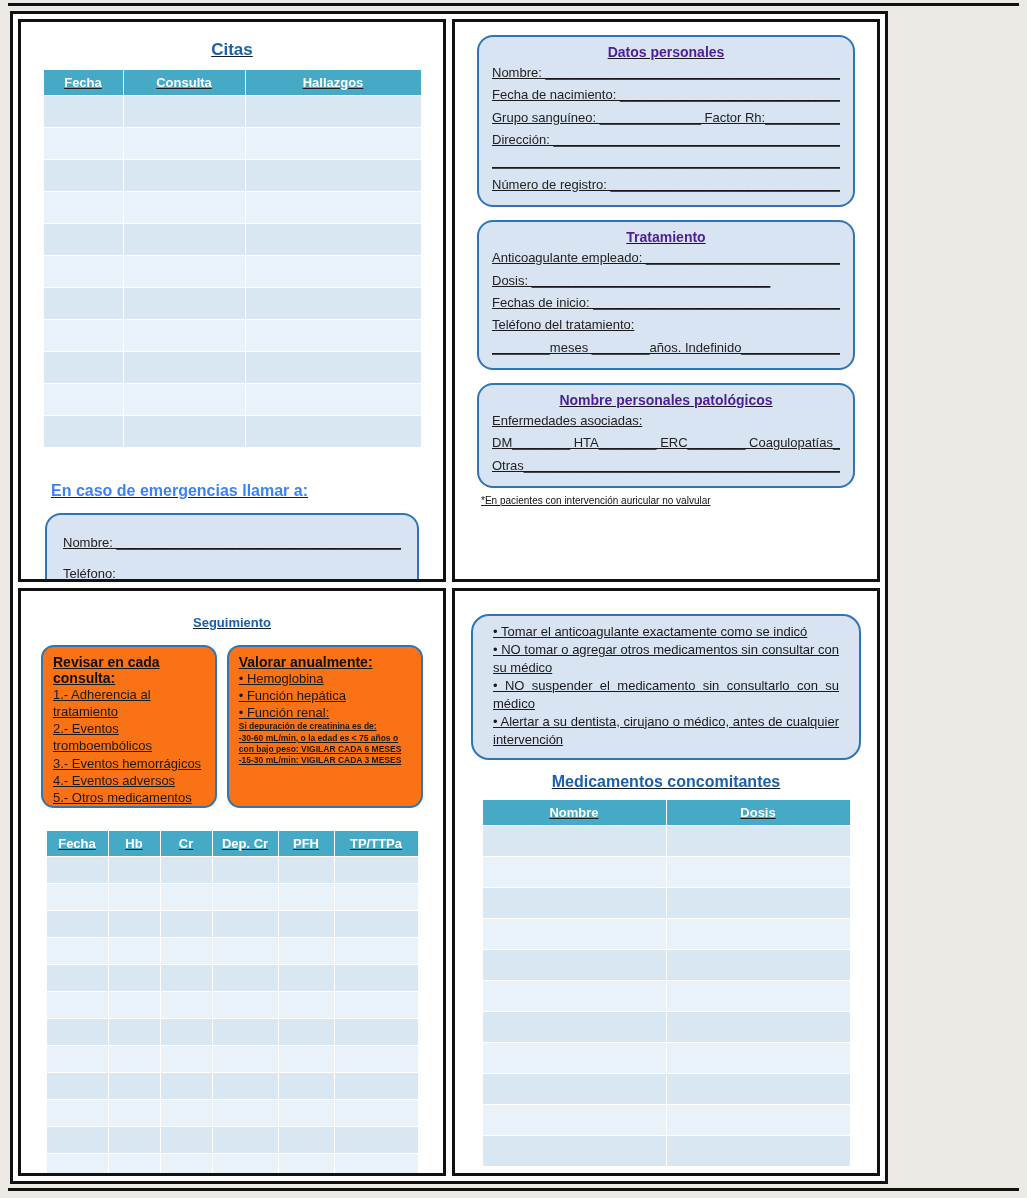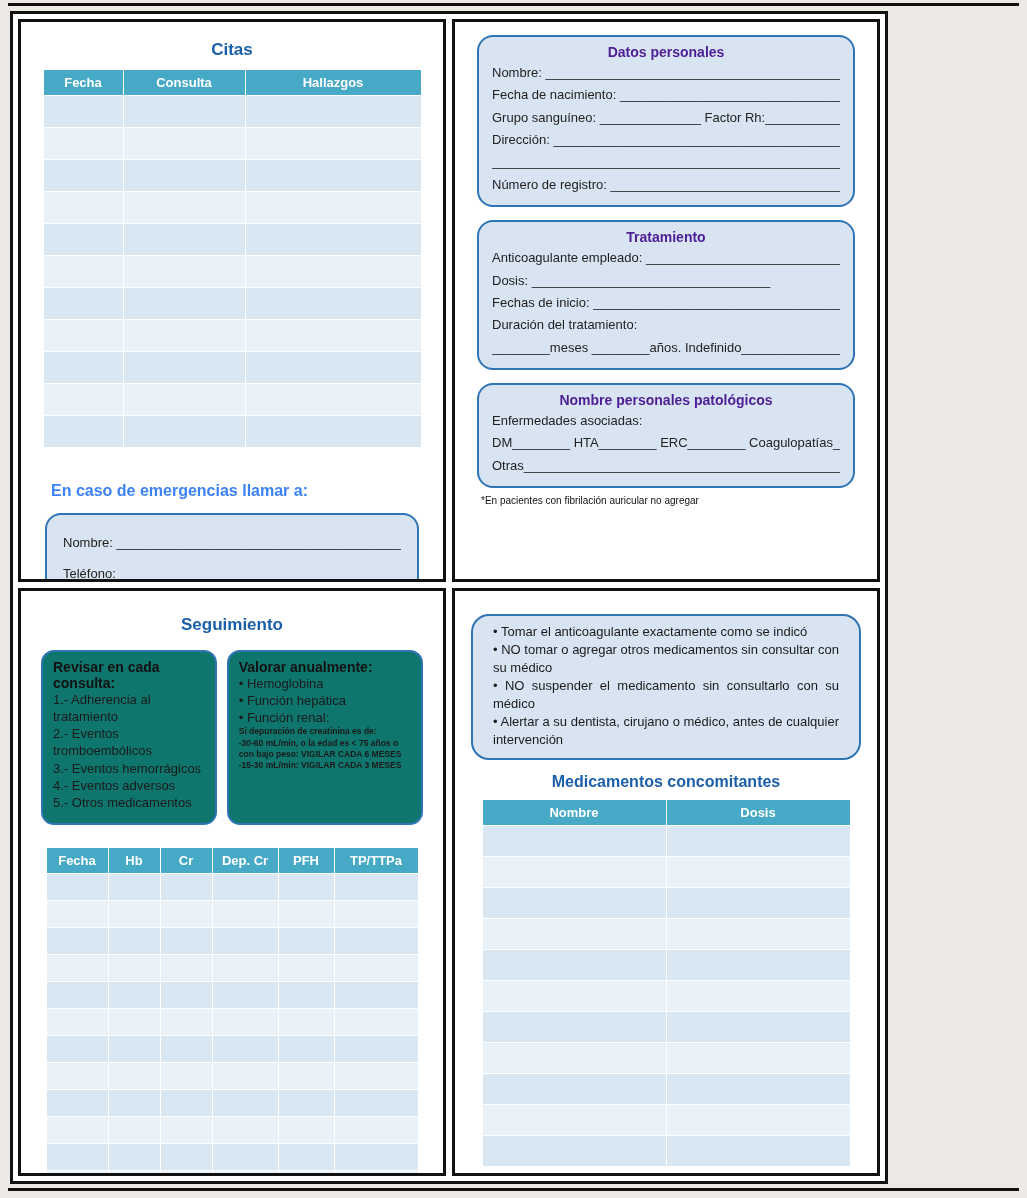--- a/index.html
+++ b/index.html
@@ -26,26 +26,27 @@
     grid-template-rows: 563px 1fr;
     gap: 6px; padding: 5px;
     height: 100%; box-sizing: border-box;
   }
   .panel {
     background: #fff;
     border: 3px solid #111;
     box-sizing: border-box;
     overflow: hidden;
     position: relative;
+    text-decoration: underline;
   }
 
   .blue-title { color: #1b5faa; font-weight: bold; text-align: center; }
   .t-citas { font-size: 17px; margin-top: 18px; }
   .t-card  { font-size: 16px; line-height: 1.35; margin: 20px auto 0; width: 350px; }
-  .t-seg   { font-size: 17px; margin-top: 24px; }
+  .t-seg   { font-size: 13px; margin-top: 24px; }
   .t-instr { font-size: 16px; margin-top: 20px; }
   .t-med   { font-size: 16px; margin-top: 13px; }
   .t-emerg { font-size: 16px; color: #3b82f6; font-weight: bold; margin: 34px 0 0 30px; }
 
   table.data-table { border-collapse: collapse; table-layout: fixed; }
   table.data-table th {
     background: #46a9c6; color: #fff; font-weight: bold;
     font-size: 13px; text-align: center; padding: 0;
     border: 1px solid #fff; height: 25px;
   }
@@ -69,21 +70,21 @@
     white-space: nowrap; overflow: hidden;
   }
 
   .emerg-box { margin: 13px 24px 0; padding: 12px 16px 14px; }
   .emerg-box .field-line { line-height: 2.4; }
 
   .card-box { margin: 13px 22px 0; padding: 7px 13px 9px; }
   .footnote { font-size: 10px; color: #111; margin: 7px 0 0 26px; }
 
   .seg-row { display: flex; gap: 10px; margin: 15px 20px 0; align-items: stretch; }
-  .seg-box { background: #0f766e; border-radius: 13px; padding: 7px 10px 12px; }
+  .seg-box { background: #f97316; border-radius: 13px; padding: 7px 10px 0; }
   .rev-box { flex: 0 0 46%; }
   .val-box { flex: 1; }
   .seg-box .box-head { font-weight: bold; font-size: 14px; color: #111; }
   .seg-item { font-size: 13px; line-height: 1.32; }
   .seg-note { font-size: 8.5px; font-weight: bold; line-height: 1.3; }
 
   .instr-box { margin: 23px 16px 0; padding: 7px 20px 9px; border-radius: 18px; }
   .instr-item { font-size: 13px; line-height: 1.38; text-align: justify; }
 </style>
 </head>
@@ -186,32 +187,32 @@
         <div class="field-line">Dirección: ____________________________________________</div>
         <div class="field-line">______________________________________________________</div>
         <div class="field-line">Número de registro: ___________________________________</div>
       </div>
 
       <div class="rbox filled card-box">
         <div class="rbox-title">Tratamiento</div>
         <div class="field-line">Anticoagulante empleado: ______________________________</div>
         <div class="field-line">Dosis: _________________________________</div>
         <div class="field-line">Fechas de inicio: ______________________________________</div>
-        <div class="field-line">Duración del tratamiento:</div>
+        <div class="field-line">Teléfono del tratamiento:</div>
         <div class="field-line">________meses  ________años. Indefinido________________</div>
       </div>
 
       <div class="rbox filled card-box">
         <div class="rbox-title">Nombre personales patológicos</div>
         <div class="field-line">Enfermedades asociadas:</div>
         <div class="field-line">DM________ HTA________ ERC________ Coagulopatías________</div>
         <div class="field-line">Otras_________________________________________________</div>
       </div>
 
-      <div class="footnote">*En pacientes con fibrilación auricular no agregar</div>
+      <div class="footnote">*En pacientes con intervención auricular no valvular</div>
     </div>
 
     <div class="panel">
       <div class="blue-title t-seg">Seguimiento</div>
 
       <div class="seg-row">
         <div class="rbox seg-box rev-box">
           <div class="box-head">Revisar en cada consulta:</div>
           <div class="seg-item">1.- Adherencia al tratamiento</div>
           <div class="seg-item">2.- Eventos tromboembólicos</div>

